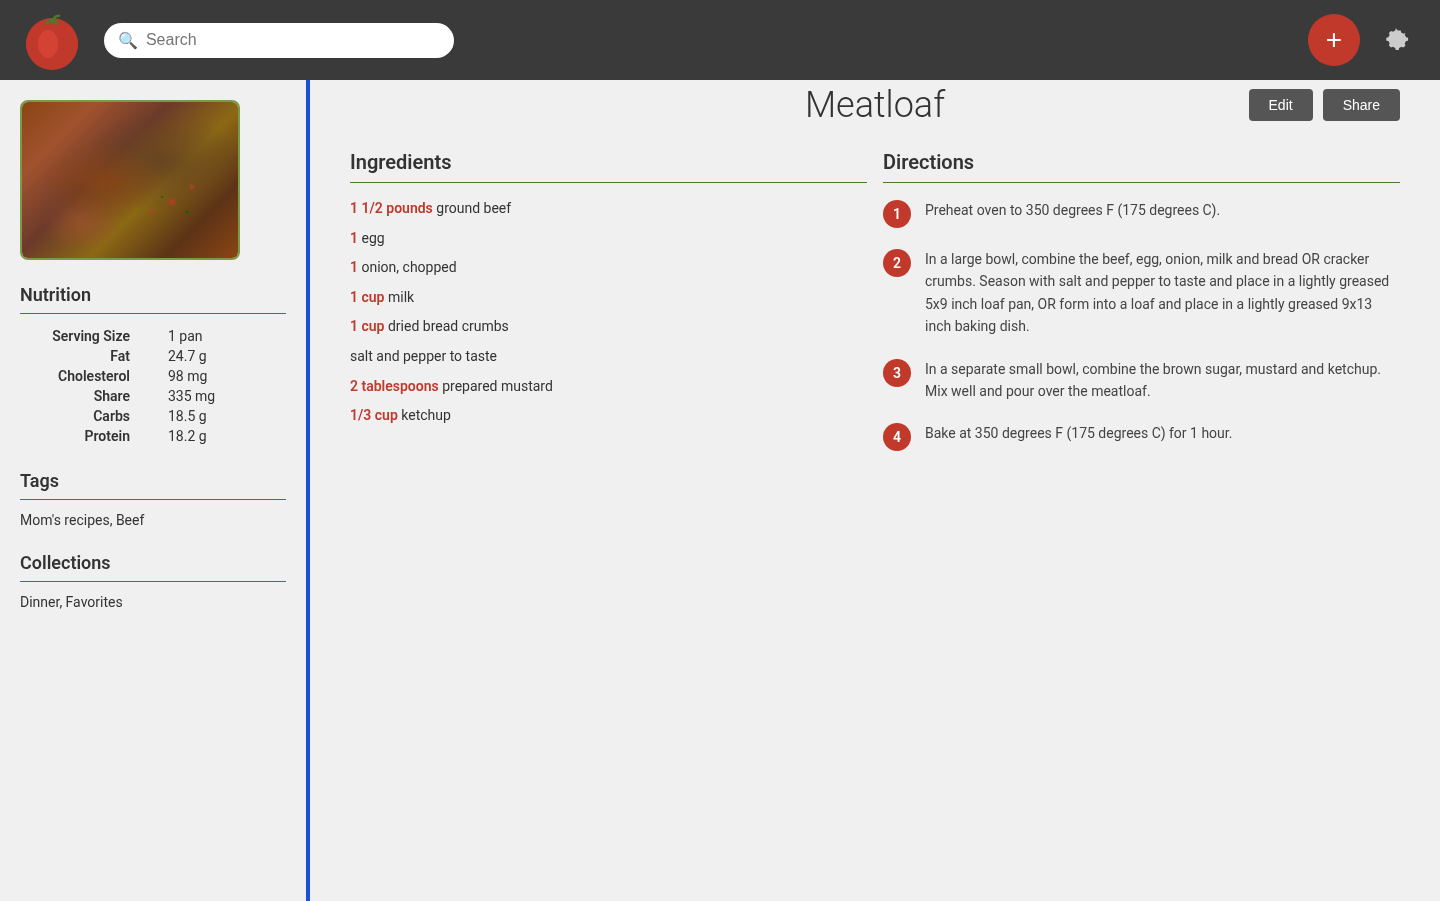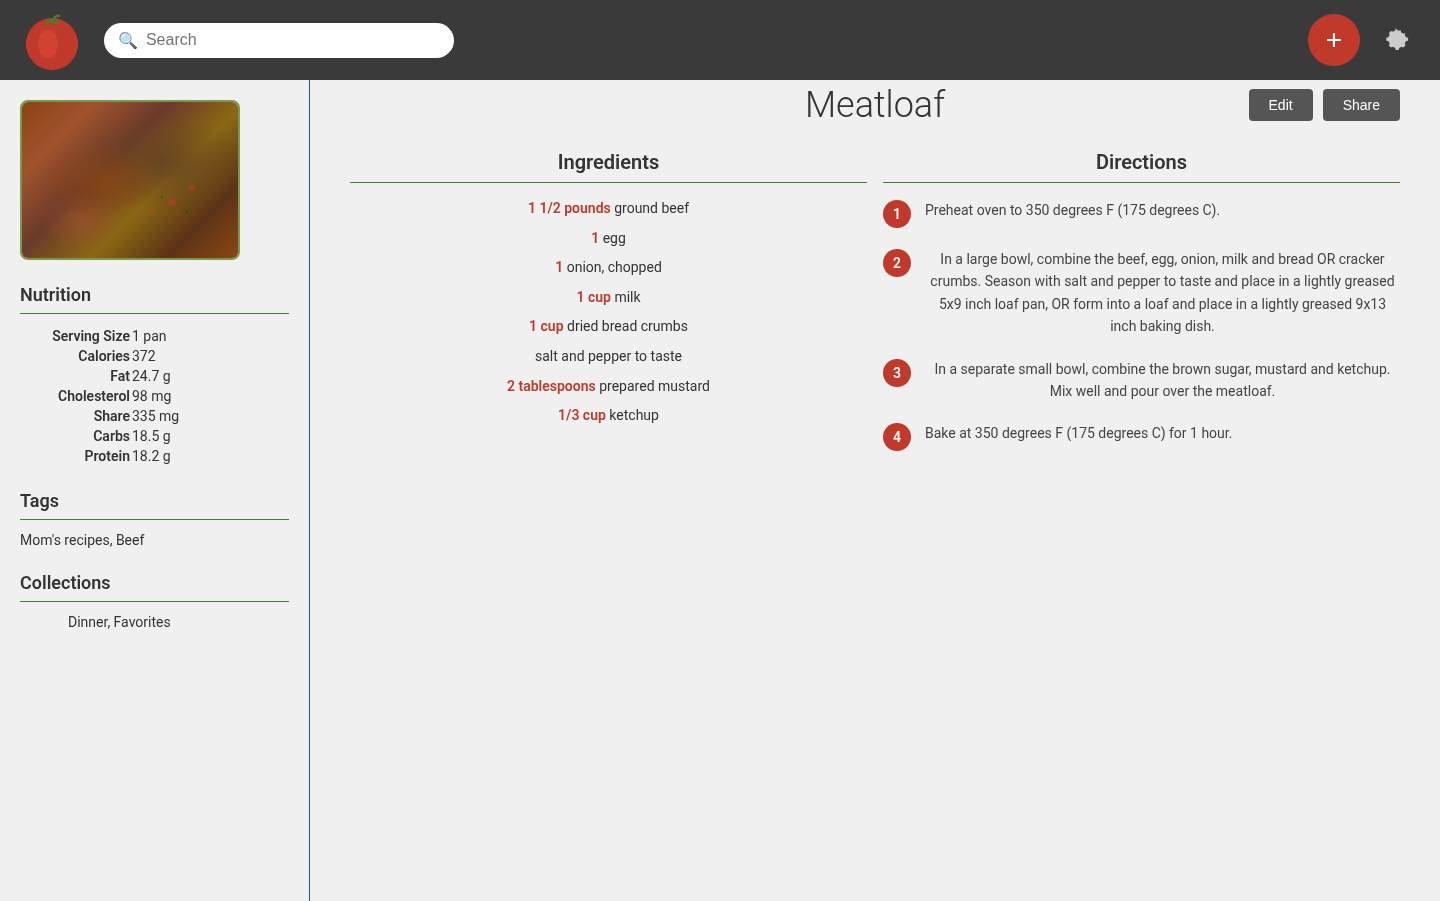--- a/index.html
+++ b/index.html
@@ -78,21 +78,21 @@
       display: flex;
       min-height: calc(901px - 80px);
       background: #f0f0f0;
     }
 
     
     .sidebar {
       width: 310px;
       flex-shrink: 0;
       padding: 20px;
-      border-right: 1px solid #1d4ed8;
+      border-right: 4px solid #1d4ed8;
       background: #f0f0f0;
     }
     .recipe-image-container {
       border: 2px solid #7a9a4a;
       border-radius: 8px;
       overflow: hidden;
       width: 220px;
       height: 160px;
       margin-bottom: 24px;
     }
@@ -139,38 +139,39 @@
     
     .nutrition-table {
       width: 100%;
       font-size: 14px;
       margin-bottom: 24px;
     }
     .nutrition-row {
       display: flex;
       justify-content: space-between;
       padding: 2px 0;
+      gap: 36px;
     }
     .nutrition-label {
       font-weight: 600;
       color: #333;
       text-align: right;
       width: 110px;
     }
     .nutrition-value {
       color: #333;
       text-align: left;
       padding-left: 2px;
       flex: 1;
     }
 
     .tags-section { margin-bottom: 24px; }
     .tags-text { font-size: 14px; color: #333; }
     .collections-section { }
-    .collections-text { font-size: 14px; color: #333; margin-left: 48px; }
+    .collections-text { font-size: 14px; color: #333; }
 
     
     .recipe-content {
       flex: 1;
       padding: 4px 40px;
     }
     .recipe-header {
       display: flex;
       align-items: center;
       margin-bottom: 24px;
@@ -197,21 +198,20 @@
       border-radius: 4px;
       font-size: 14px;
       cursor: pointer;
     }
 
     
     .recipe-columns {
       display: grid;
       grid-template-columns: 1fr 1fr;
       gap: 16px;
-      text-align: center;
     }
     .column-title {
       font-size: 20px;
       font-weight: 600;
       color: #333;
       margin-bottom: 8px;
     }
     .column-divider {
       border: none;
       border-bottom: 1px solid #4a7a2a;
@@ -301,24 +301,20 @@
 
     <div class="tags-section">
       <div class="section-title">Nutrition</div>
       <hr class="section-divider">
       <div class="nutrition-table">
         <div class="nutrition-row">
           <span class="nutrition-label">Serving Size</span>
           <span class="nutrition-value">1 pan</span>
         </div>
         <div class="nutrition-row">
-          <span class="nutrition-label">Calories</span>
-          <span class="nutrition-value">372</span>
-        </div>
-        <div class="nutrition-row">
           <span class="nutrition-label">Fat</span>
           <span class="nutrition-value">24.7 g</span>
         </div>
         <div class="nutrition-row">
           <span class="nutrition-label">Cholesterol</span>
           <span class="nutrition-value">98 mg</span>
         </div>
         <div class="nutrition-row">
           <span class="nutrition-label">Share</span>
           <span class="nutrition-value">335 mg</span>

